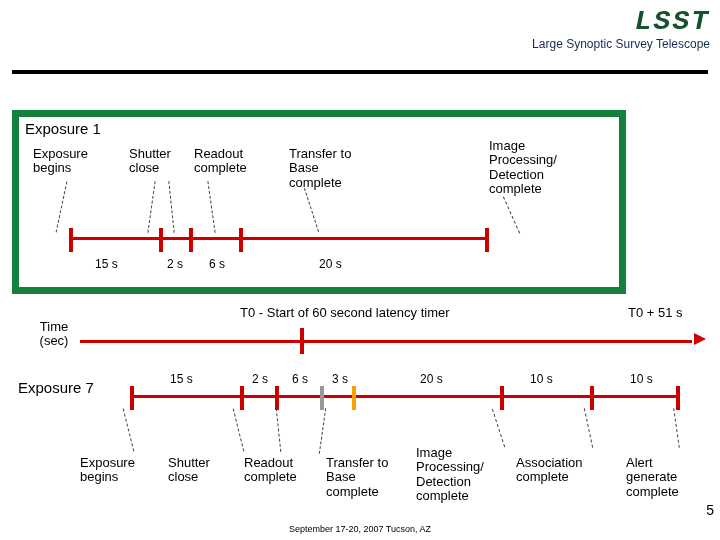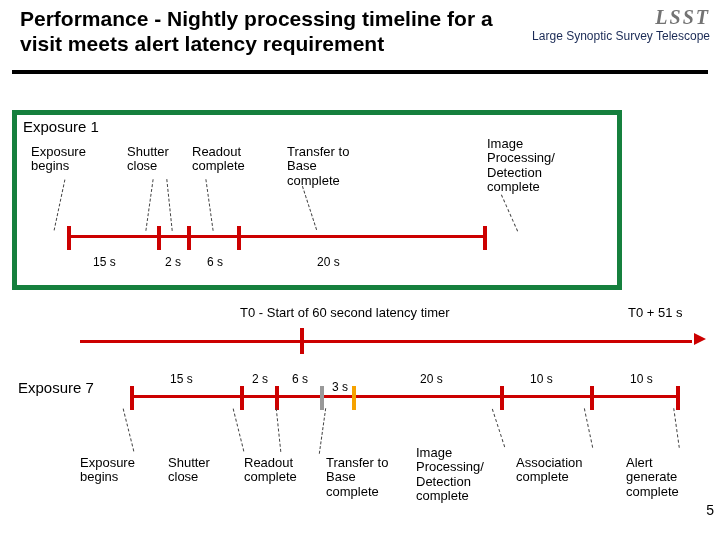--- a/index.html
+++ b/index.html
@@ -1,45 +1,44 @@
 <!DOCTYPE html>
 <html><head>
 <meta charset="utf-8">
 <style>
   html,body{margin:0;padding:0;font-family:Arial,Helvetica,sans-serif;font-size:13px;color:#000;background:#fff}
   .page{position:relative;width:720px;height:540px}
   .title{position:absolute;left:20px;top:6px;width:500px;font-size:21px;font-weight:bold;line-height:1.2}
   .logo{position:absolute;right:10px;top:6px;text-align:right}
-  .logo .big{font-family:Liberation Serif, serif;font-style:italic;font-weight:bold;font-size:20px;letter-spacing:2px;color:#737373}
+  .logo .big{font-family:Liberation Mono, monospace;font-style:italic;font-weight:bold;font-size:28px;letter-spacing:2px;color:#14532d}
   .logo .small{font-size:12px;color:#1a2a55}
   .hr{position:absolute;left:12px;top:70px;width:696px;height:0;border-top:4px solid #000}
   .pgnum{position:absolute;right:6px;bottom:22px;font-size:14px}
   .footer{position:absolute;left:0;width:720px;text-align:center;font-size:9px;color:#000}
-  .box{position:absolute;border:5px solid #15803d}
+  .box{position:absolute;border:7px solid #15803d}
   .lbl{position:absolute;font-size:13px;line-height:1.1}
   .lbl.b{font-weight:normal}
   .red{background:#c00}
   .tick{position:absolute;width:4px;height:24px;top:-12px}
   .tick2{position:absolute;width:4px;height:24px;top:-12px;background:#c00}
   .gray{background:#999}
   .orange{background:#f6a200}
   .timeline{position:absolute;height:0}
   .tl-red{border-top:3px solid #c00}
   .tl-gray{border-top:3px solid #999}
   .tl-orange{border-top:3px solid #f6a200}
   .arrowR{position:absolute;width:0;height:0;border-top:6px solid transparent;border-bottom:6px solid transparent;border-left:12px solid #c00}
   .sec{position:absolute;font-size:12px}
   .leader{position:absolute;border-left:1px dashed #444}
 </style>
 </head>
 <body>
 
 <div class="page">
 
-  <div class="title">Performance - Nightly processing timeline for a visit meets alert latency requirement</div>
   <div class="logo">
     <div class="big">LSST</div>
     <div class="small">Large Synoptic Survey Telescope</div>
   </div>
   <div class="hr"></div>
 
   <div class="box" style="left:12px;top:110px;width:600px;height:170px">
     <div class="lbl" style="left:6px;top:4px;font-size:15px">Exposure 1</div>
 
     <div class="lbl" style="left:14px;top:30px;width:70px">Exposure begins</div>
@@ -61,20 +60,21 @@
       <div class="tick red" style="left:120px"></div>
       <div class="tick red" style="left:170px"></div>
       <div class="tick red" style="left:416px"></div>
     </div>
     <div class="sec" style="left:76px;top:140px">15 s</div>
     <div class="sec" style="left:148px;top:140px">2 s</div>
     <div class="sec" style="left:190px;top:140px">6 s</div>
     <div class="sec" style="left:300px;top:140px">20 s</div>
   </div>
 
+  <div class="lbl b" style="left:24px;top:320px;width:60px;text-align:center"><span>Time (sec)</span></div>
 
   <div class="lbl b" style="left:240px;top:306px;font-size:13px">T0 - Start of 60 second latency timer</div>
   <div class="lbl b" style="left:628px;top:306px;font-size:13px">T0 + 51 s</div>
 
   <div class="timeline tl-gray" style="left:80px;top:340px;width:220px"></div>
   <div class="timeline tl-orange" style="left:300px;top:340px;width:120px"></div>
   <div class="timeline tl-red" style="left:80px;top:340px;width:612px"></div>
   <div class="tick2" style="left:300px;top:328px;height:26px"></div>
   <div class="arrowR" style="left:694px;top:333px"></div>
 
@@ -89,35 +89,36 @@
     <div class="tick gray" style="left:190px"></div>
     <div class="tick orange" style="left:222px"></div>
     <div class="tick red" style="left:370px"></div>
     <div class="tick red" style="left:460px"></div>
     <div class="tick red" style="left:546px"></div>
   </div>
 
   <div class="sec" style="left:170px;top:372px">15 s</div>
   <div class="sec" style="left:252px;top:372px">2 s</div>
   <div class="sec" style="left:292px;top:372px">6 s</div>
-  <div class="sec" style="left:332px;top:380px">3 s</div>
+  <div class="sec" style="left:332px;top:372px">3 s</div>
   <div class="sec" style="left:420px;top:372px">20 s</div>
   <div class="sec" style="left:530px;top:372px">10 s</div>
   <div class="sec" style="left:630px;top:372px">10 s</div>
 
   <div class="leader" style="left:128px;top:408px;height:44px;transform:rotate(-14deg)"></div>
   <div class="leader" style="left:238px;top:408px;height:44px;transform:rotate(-14deg)"></div>
   <div class="leader" style="left:278px;top:408px;height:44px;transform:rotate(-6deg)"></div>
   <div class="leader" style="left:322px;top:408px;height:46px;transform:rotate(8deg)"></div>
   <div class="leader" style="left:498px;top:408px;height:40px;transform:rotate(-18deg)"></div>
   <div class="leader" style="left:588px;top:408px;height:40px;transform:rotate(-12deg)"></div>
   <div class="leader" style="left:676px;top:408px;height:40px;transform:rotate(-8deg)"></div>
 
   <div class="lbl" style="left:80px;top:456px;width:70px">Exposure begins</div>
   <div class="lbl b" style="left:168px;top:456px;width:60px">Shutter close</div>
   <div class="lbl" style="left:244px;top:456px;width:70px">Readout complete</div>
   <div class="lbl" style="left:326px;top:456px;width:78px">Transfer to Base complete</div>
   <div class="lbl" style="left:416px;top:446px;width:86px">Image Processing/ Detection complete</div>
   <div class="lbl b" style="left:626px;top:456px;width:80px">Alert generate complete</div>
   <div class="lbl" style="left:516px;top:456px;width:80px">Association complete</div>
 
+  <div class="footer" style="bottom:6px">September 17-20, 2007  Tucson, AZ</div>
   <div class="pgnum">5</div>
 </div>
 
 </body></html>

